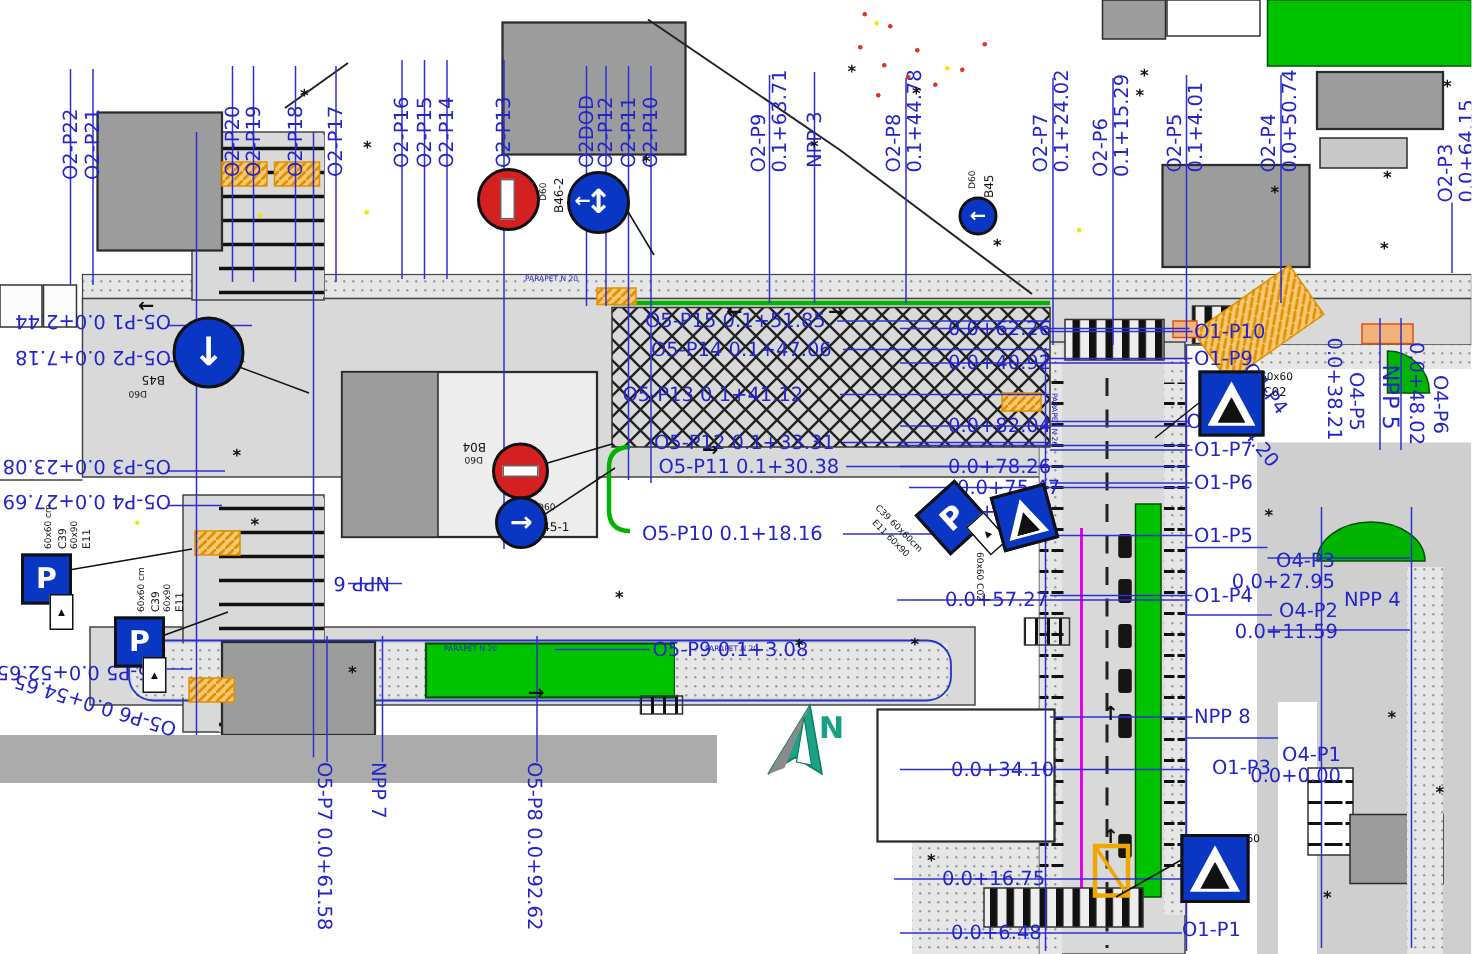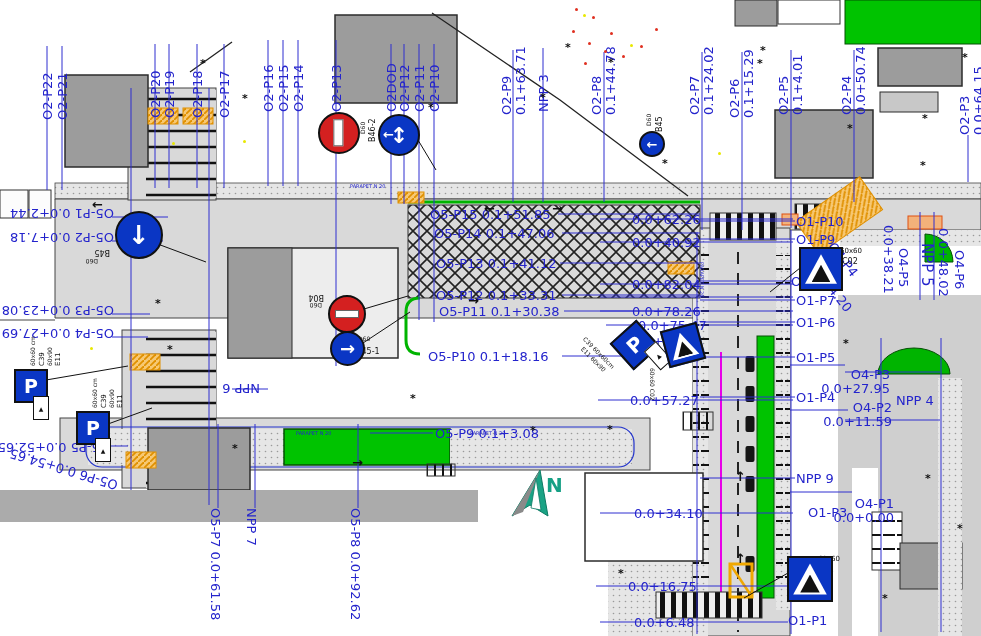--- a/index.html
+++ b/index.html
@@ -265,21 +265,21 @@
       <div class="lbl" style="left: 958px; top: 135px; transform: rotate(-90deg); transform-origin: 0px 0px;">O2-P3
 0.0+64.15</div>
       <div class="lbl" style="left: 2px; top: 206px; width: 112px; transform: rotate(180deg); transform-origin: 50% 50%;">O5-P1 0.0+2.44</div>
       <div class="lbl" style="left: 2px; top: 230px; width: 112px; transform: rotate(180deg); transform-origin: 50% 50%;">O5-P2 0.0+7.18</div>
       <div class="lbl" style="left: 2px; top: 303px; width: 112px; transform: rotate(180deg); transform-origin: 50% 50%;">O5-P3 0.0+23.08</div>
       <div class="lbl" style="left: 2px; top: 326px; width: 112px; transform: rotate(180deg); transform-origin: 50% 50%;">O5-P4 0.0+27.69</div>
       <div class="lbl" style="left: 0px; top: 440px; width: 110px; transform: rotate(180deg); transform-origin: 50% 50%;">O5-P5 0.0+52.65</div>
       <div class="lbl" style="left: 8px; top: 462px; width: 112px; transform: rotate(197deg); transform-origin: 50% 50%;">O5-P6 0.0+54.65</div>
       <div class="lbl" style="left: 430px; top: 208px;">O5-P15 0.1+51.85</div>
       <div class="lbl" style="left: 434px; top: 227px;">O5-P14 0.1+47.06</div>
-      <div class="lbl" style="left: 436px; top: 257px;">O5-P13 0.1+41.12</div>
+      <div class="lbl" style="left: 415px; top: 257px;">O5-P13 0.1+41.12</div>
       <div class="lbl" style="left: 436px; top: 289px;">O5-P12 0.1+33.31</div>
       <div class="lbl" style="left: 439px; top: 305px;">O5-P11 0.1+30.38</div>
       <div class="lbl" style="left: 428px; top: 350px;">O5-P10 0.1+18.16</div>
       <div class="lbl" style="left: 435px; top: 427px;">O5-P9 0.1+3.08</div>
       <div class="lbl" style="left: 632px; top: 213px;">0.0+62.26</div>
       <div class="lbl" style="left: 632px; top: 236px;">0.0+40.92</div>
       <div class="lbl" style="left: 632px; top: 278px;">0.0+82.04</div>
       <div class="lbl" style="left: 632px; top: 291px; margin-top: 44px;">0.0+81.30</div>
       <div class="lbl" style="left: 632px; top: 305px;">0.0+78.26</div>
       <div class="lbl" style="left: 638px; top: 319px;">0.0+75.47</div>
@@ -289,21 +289,21 @@
       <div class="lbl" style="left: 634px; top: 616px;">0.0+6.48</div>
       <div class="lbl" style="left: 796px; top: 215px;">O1-P10</div>
       <div class="lbl" style="left: 796px; top: 233px;">O1-P9</div>
       <div class="lbl" style="left: 791px; top: 275px;">O1-P8</div>
       <div class="lbl" style="left: 796px; top: 294px;">O1-P7</div>
       <div class="lbl" style="left: 796px; top: 316px;">O1-P6</div>
       <div class="lbl" style="left: 796px; top: 351px;">O1-P5</div>
       <div class="lbl" style="left: 796px; top: 391px;">O1-P4</div>
       <div class="lbl r" style="left: 800px; top: 401px; width: 92px;">O4-P2
 0.0+11.59</div>
-      <div class="lbl" style="left: 796px; top: 472px;">NPP 9</div>
+      <div class="lbl" style="left: 796px; top: 472px;">NPP 8</div>
       <div class="lbl r" style="left: 808px; top: 497px; width: 86px;">O4-P1
 0.0+0.00</div>
       <div class="lbl" style="left: 792px; top: 506px; padding-left: 16px;">O1-P3</div>
       <div class="lbl" style="left: 790px; top: 579px;">O1-P2</div>
       <div class="lbl" style="left: 788px; top: 614px;">O1-P1</div>
       <div class="lbl r" style="left: 798px; top: 356px; width: 92px; margin-top: 12px;">O4-P3
 0.0+27.95</div>
       <div class="lbl" style="left: 896px; top: 394px;">NPP 4</div>
       <div class="lbl" style="left: 210px; top: 381px; width: 50px; transform: rotate(180deg); transform-origin: 50% 50%;">NPP 6</div>
       <div class="lbl" style="left: 222px; top: 508px; transform: rotate(90deg); transform-origin: 0px 0px;">O5-P7 0.0+61.58</div>

